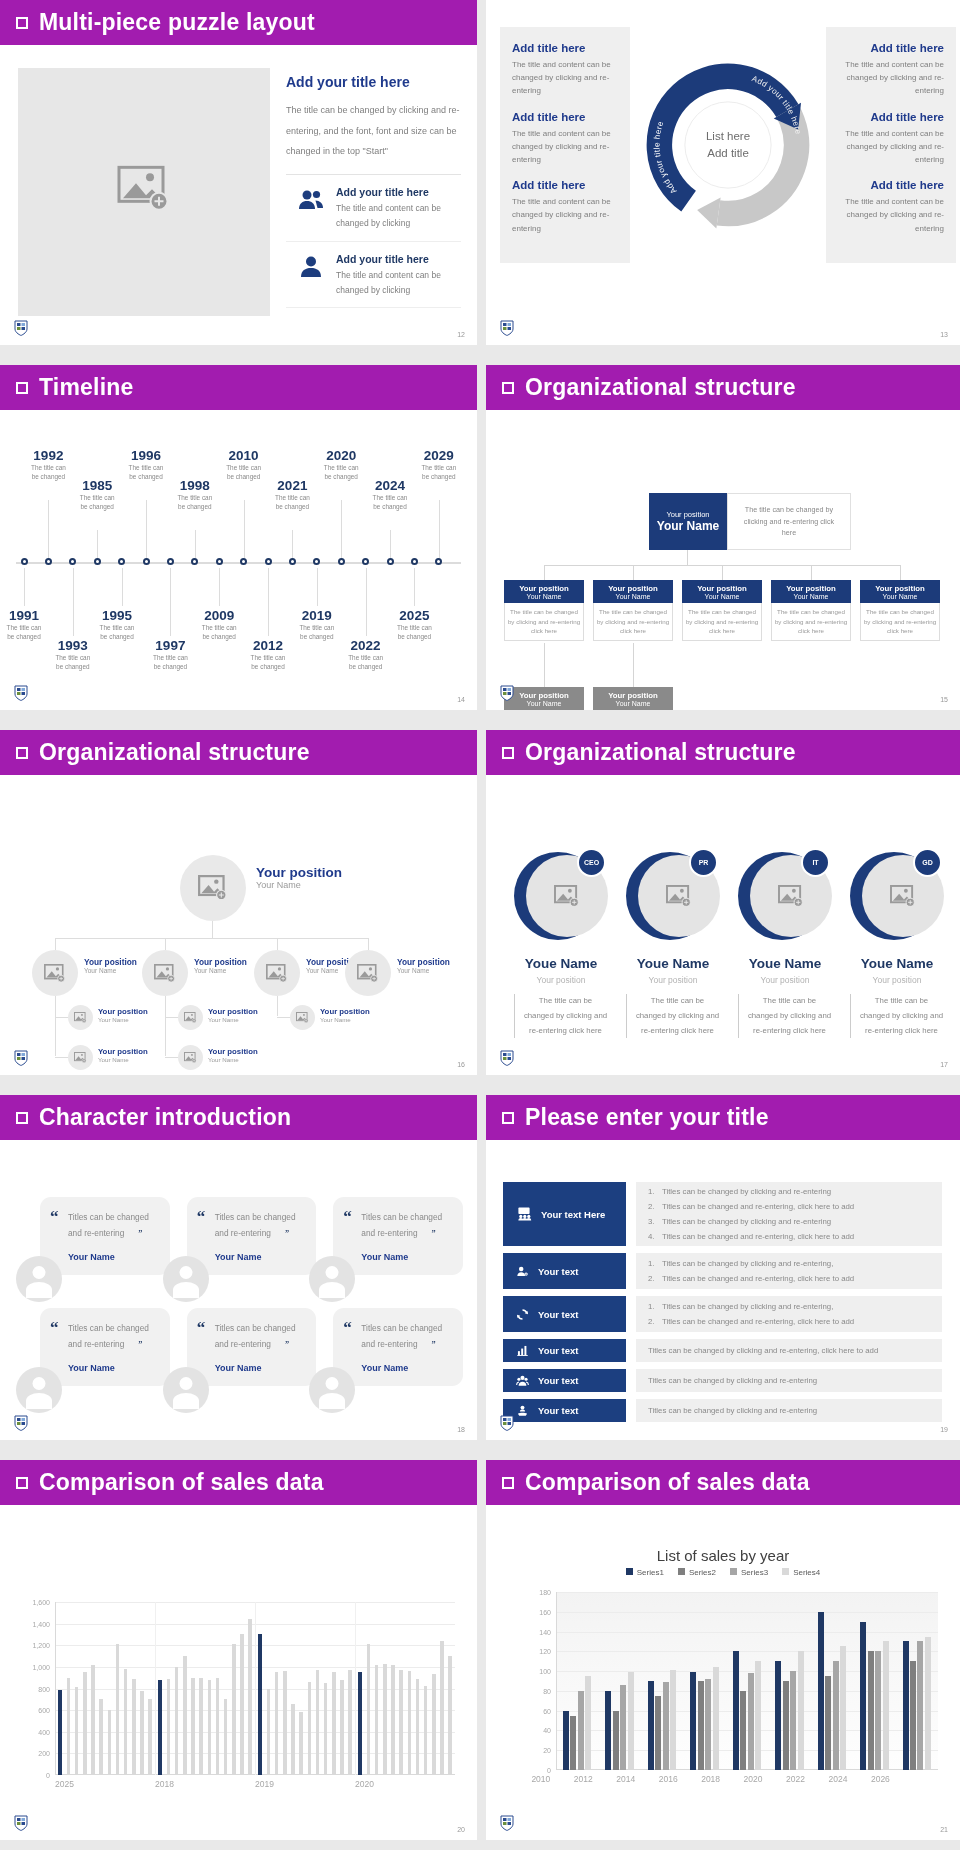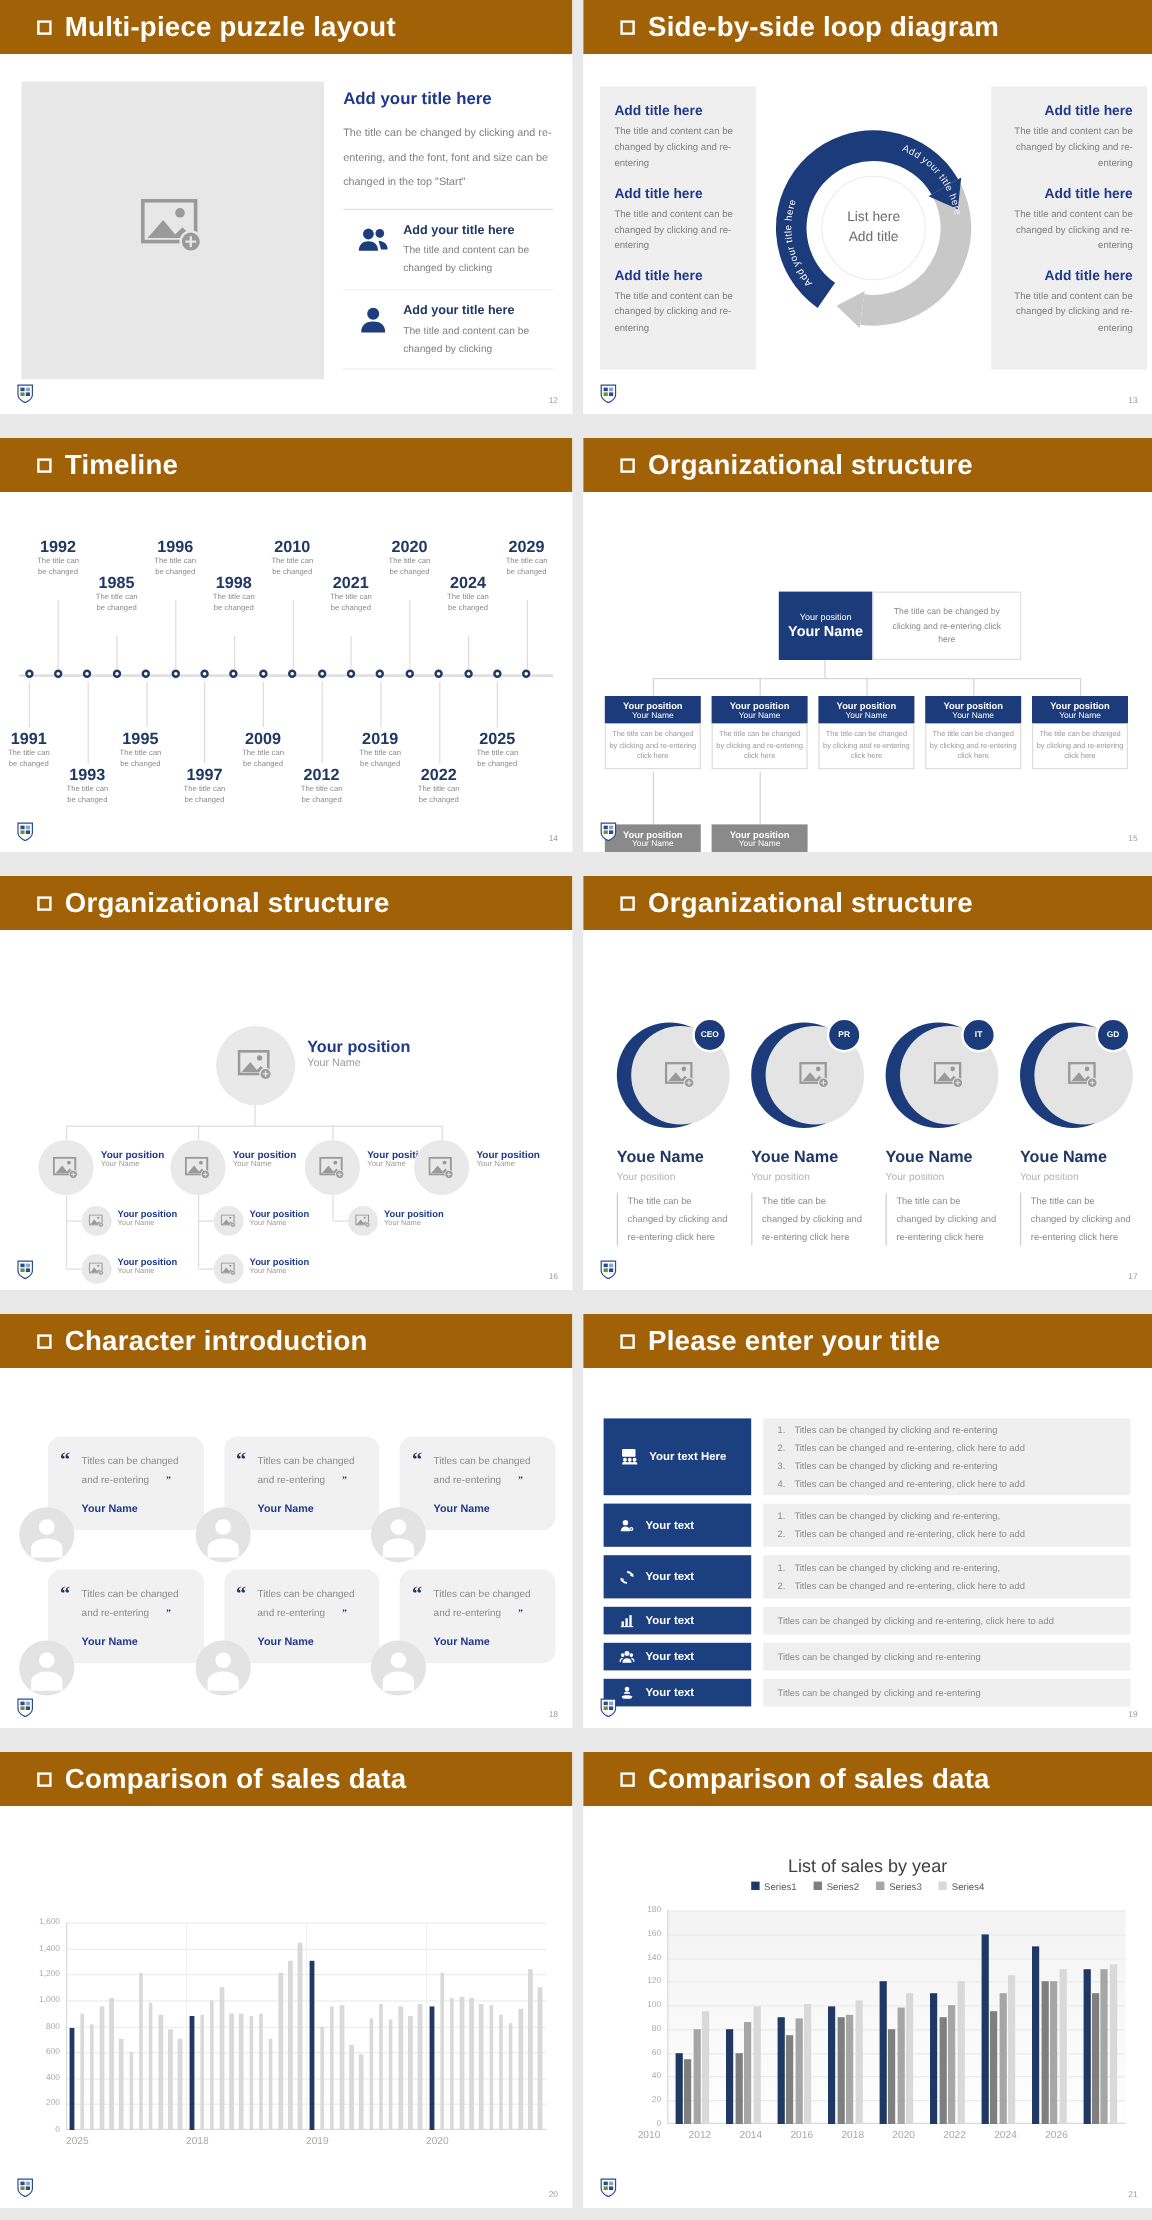--- a/index.html
+++ b/index.html
@@ -1,21 +1,21 @@
 <!DOCTYPE html>
 <html><head>
 <meta charset="utf-8">
 <style>
   * { margin:0; padding:0; box-sizing:border-box; }
   body { background:#e9e9e9; font-family:"Liberation Sans",sans-serif; }
   .page { width:960px; height:1850px; background:#e9e9e9; display:grid;
           grid-template-columns:477px 474px; grid-template-rows:345px 345px 345px 345px 380px;
           column-gap:9px; row-gap:20px; }
   .slide { background:#fff; position:relative; overflow:hidden; }
-  .bar { height:45px; background:#a16207; color:#fff; display:flex; align-items:center; padding-left:31px; }
+  .bar { height:45px; background:#a21caf; color:#fff; display:flex; align-items:center; padding-left:16px; }
   .bullet { width:12px; height:12px; border:2.5px solid #fff; margin-right:11px; flex:none; }
   .bar h2 { font-size:23px; font-weight:bold; letter-spacing:.2px; white-space:nowrap; }
   .logo { position:absolute; left:14px; bottom:9px; width:14px; height:16px; }
   .pagenum { position:absolute; right:12px; bottom:7px; font-size:7px; color:#999; }
 
   
   .s1-body { display:flex; padding:23px 16px 0 18px; gap:16px; }
   .s1-left { width:252px; height:248px; background:#e7e7e7; position:relative; flex:none; }
   .picicon { position:absolute; left:50%; top:50%; transform:translate(-50%,-58%); }
   .s1-cap { position:absolute; bottom:0; left:0; right:0; background:#7d7d7d; color:#fff;
@@ -67,21 +67,21 @@
 
   
   .s5-body { position:relative; height:300px; }
   .s5-circle { position:absolute; background:#e9e9e9; border-radius:50%; display:flex; align-items:center; justify-content:center; }
   .s5-lab { position:absolute; }
   .s5-lab b { color:#1f3a8c; display:block; }
   .s5-lab span { color:#9a9a9a; display:block; }
   .s5-cl { position:absolute; background:#ddd; }
 
   
-  .s6-body { display:flex; padding:75px 20px 0 28px; gap:18px; }
+  .s6-body { display:flex; padding:75px 20px 0 28px; gap:18px;text-align:center; }
   .s6-card { width:94px; flex:none; }
   .s6-gfx { position:relative; width:94px; height:92px; }
   .s6-cres { position:absolute; left:0; top:2px; width:88px; height:88px; border-radius:50%; background:#1c3b7a; }
   .s6-face { position:absolute; left:12px; top:5px; width:82px; height:82px; border-radius:50%; background:#e4e4e4;
              display:flex; align-items:center; justify-content:center; }
   .s6-badge { position:absolute; right:2px; top:-2px; width:29px; height:29px; border-radius:50%; background:#1c3b7a;
               border:2px solid #fff; color:#fff; font-size:7px; font-weight:bold; display:flex; align-items:center; justify-content:center; }
   .s6-name { color:#1f3864; font-size:13.5px; font-weight:bold; margin:14px 0 4px; }
   .s6-pos { color:#b3b3b3; font-size:8.5px; margin-bottom:9px; }
   .s6-txt { border-left:1px solid #ccc; padding-left:8px; color:#8a8a8a; font-size:7.8px; line-height:1.9; }
@@ -171,24 +171,20 @@
         <path d="M1 1h12v8c0 4-6 6.5-6 6.5S1 13 1 9Z" fill="#fff" stroke="#2a4b8f"></path>
         <rect x="3" y="3" width="3.5" height="3" fill="#2a4b8f"></rect>
         <rect x="7.5" y="3" width="3.5" height="3" fill="#7fa8d9"></rect>
         <rect x="3" y="7" width="3.5" height="3" fill="#6b8f3e"></rect>
         <rect x="7.5" y="7" width="3.5" height="3" fill="#2a4b8f"></rect>
       </svg>
     <span class="pagenum">12</span>
   </section>
 
   <section class="slide">
-    <header class="bar">
-      <span class="bullet"></span>
-      <h2>Side-by-side loop diagram</h2>
-    </header>
     <div class="s2-body">
       <div class="s2-panel">
         <div class="s2-block">
           <h4>Add title here</h4>
           <p>The title and content can be changed by clicking and re-entering</p>
         </div>
         <div class="s2-block">
           <h4>Add title here</h4>
           <p>The title and content can be changed by clicking and re-entering</p>
         </div>

